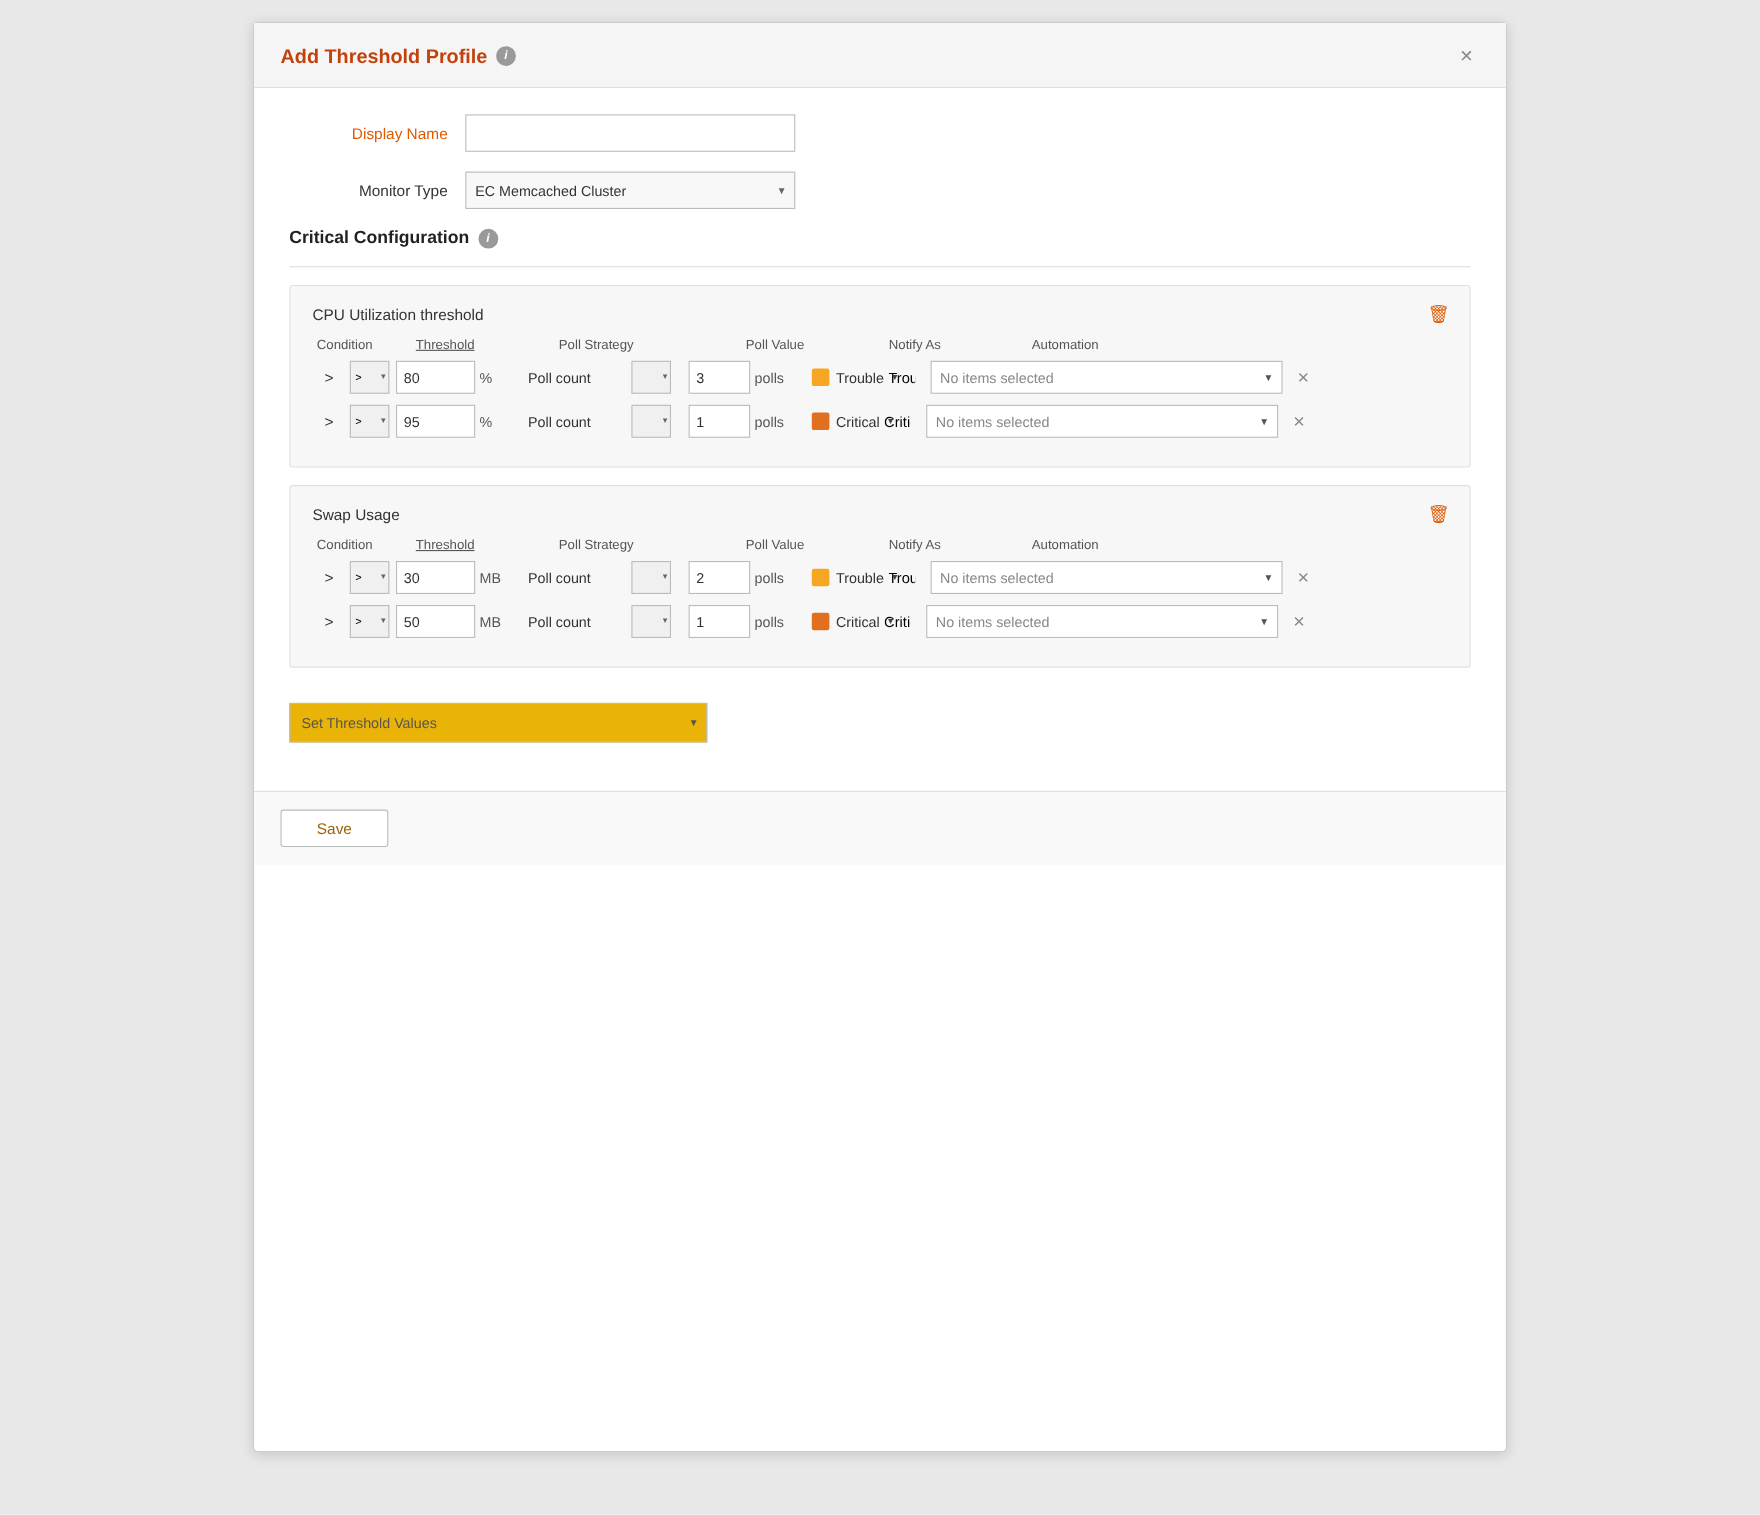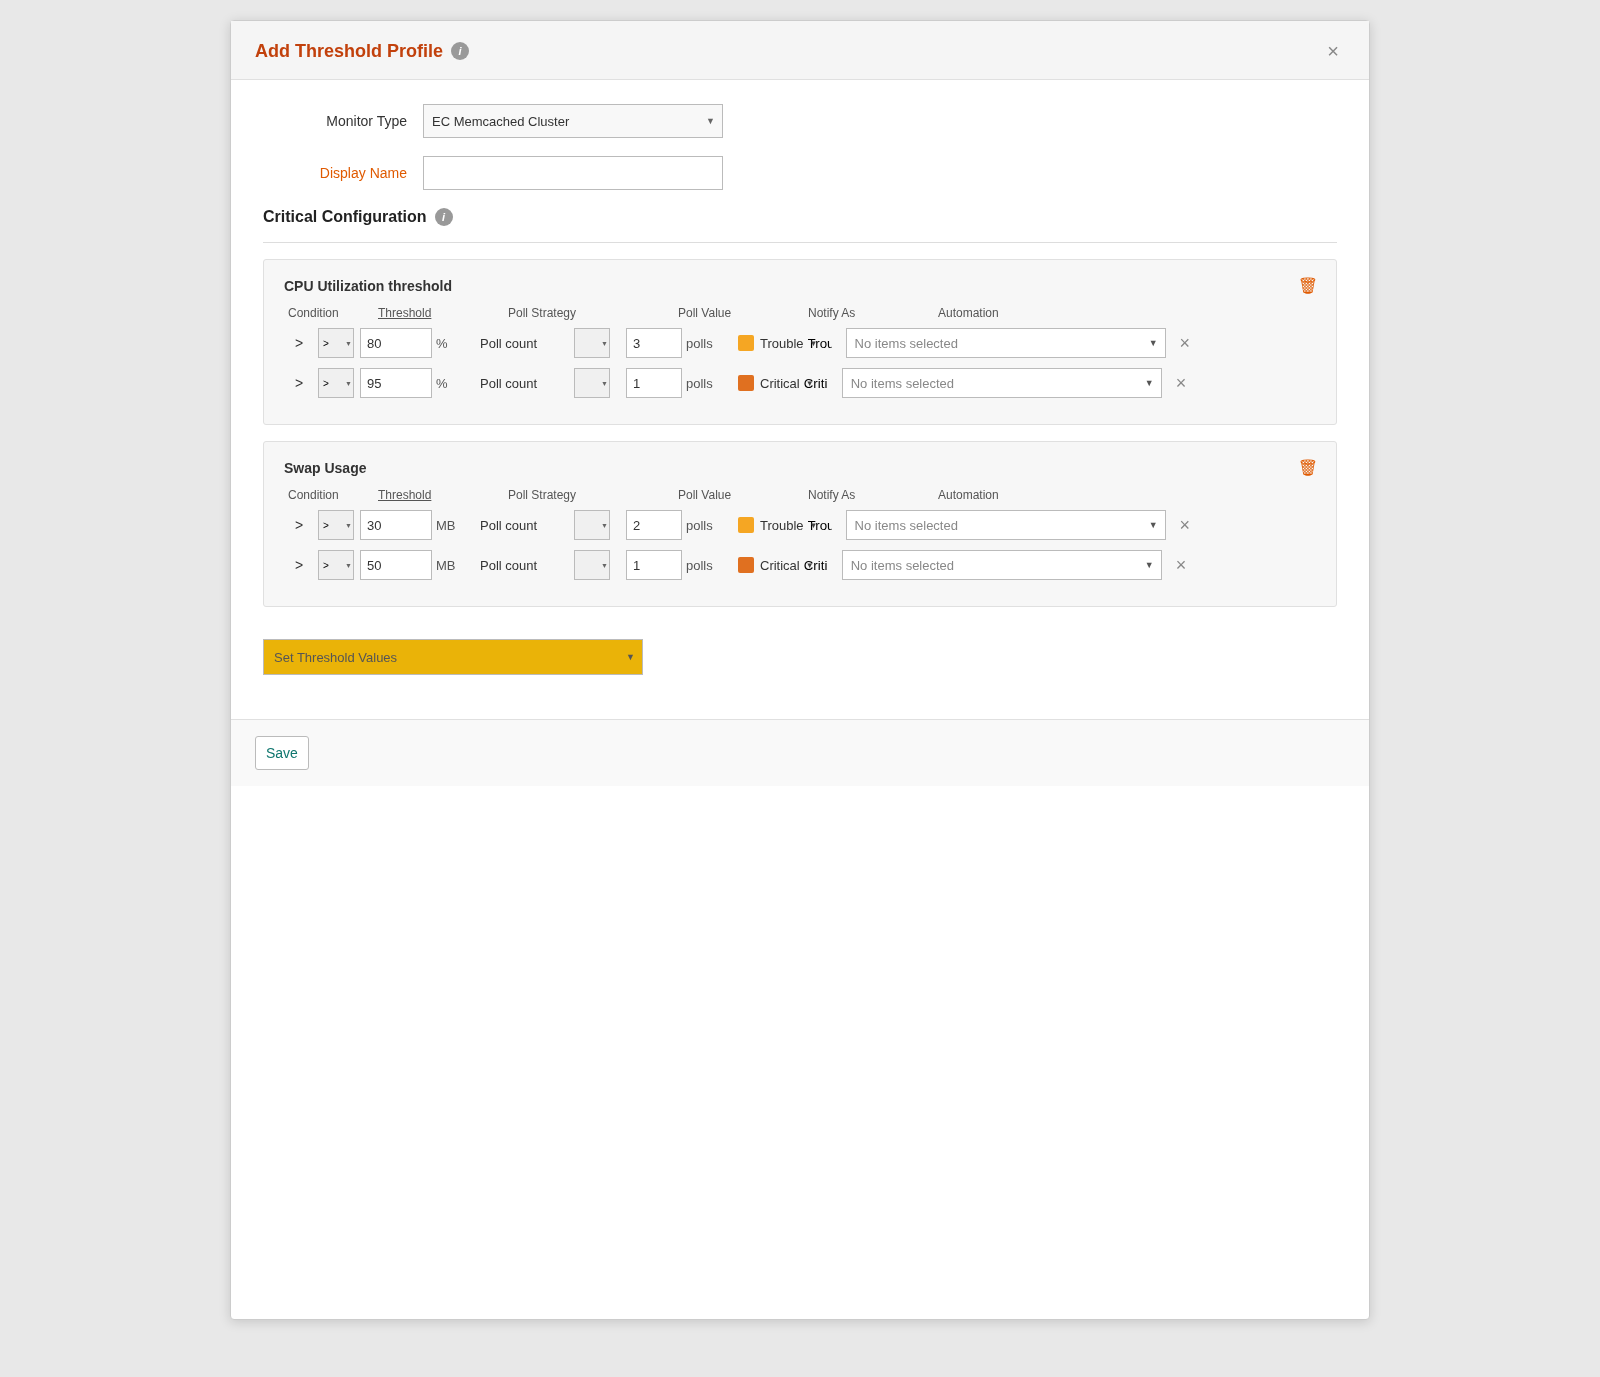--- a/index.html
+++ b/index.html
@@ -132,21 +132,21 @@
     .threshold-section {
       background: #f7f7f7;
       border: 1px solid #e0e0e0;
       border-radius: 3px;
       padding: 18px 20px 16px 20px;
       margin-bottom: 16px;
       position: relative;
     }
     .threshold-title {
       font-size: 14px;
-      font-weight: 700;
+      font-weight: 400;
       color: #333;
       margin-bottom: 12px;
     }
     .threshold-delete-btn {
       position: absolute;
       top: 14px;
       right: 16px;
       background: none;
       border: none;
       cursor: pointer;
@@ -371,26 +371,26 @@
       transform: translateY(-50%);
       pointer-events: none;
     }
     .dialog-footer {
       padding: 16px 24px;
       border-top: 1px solid #e0e0e0;
       background: #f9f9f9;
       margin-top: 20px;
     }
     .save-btn {
-      padding: 8px 10px;
+      padding: 8px 32px;
       background: #fff;
       border: 1px solid #bbb;
       border-radius: 3px;
       font-size: 14px;
-      color: #0f766e;
+      color: #a16207;
       cursor: pointer;
       font-weight: 500;
       text-align: center;
     }
     .threshold-config-section {
       margin-top: 10px;
     }
     .divider {
       border: none;
       border-top: 1px solid #ddd;
@@ -404,35 +404,35 @@
 
   <div class="dialog-header">
     <div class="dialog-title-row">
       <span class="dialog-title">Add Threshold Profile</span>
       <span class="info-icon">i</span>
     </div>
     <button class="close-btn">×</button>
   </div>
 
   <div class="dialog-body">
+
+    <div class="form-row">
+      <label class="form-label required">Display Name</label>
+      <input type="text" class="form-control-input" style="">
+    </div>
 
     <div class="form-row">
       <label class="form-label">Monitor Type</label>
       <div class="select-wrapper">
         <select class="form-control-select">
           <option>EC Memcached Cluster</option>
         </select>
       </div>
     </div>
 
-    <div class="form-row">
-      <label class="form-label required">Display Name</label>
-      <input type="text" class="form-control-input" style="">
-    </div>
-
     <div class="threshold-config-section">
       <div class="section-header">
         <span class="section-title">Critical Configuration</span>
         <span class="info-icon">i</span>
       </div>
       <hr class="divider">
 
       
       <div class="threshold-section">
         <button class="threshold-delete-btn">🗑</button>

